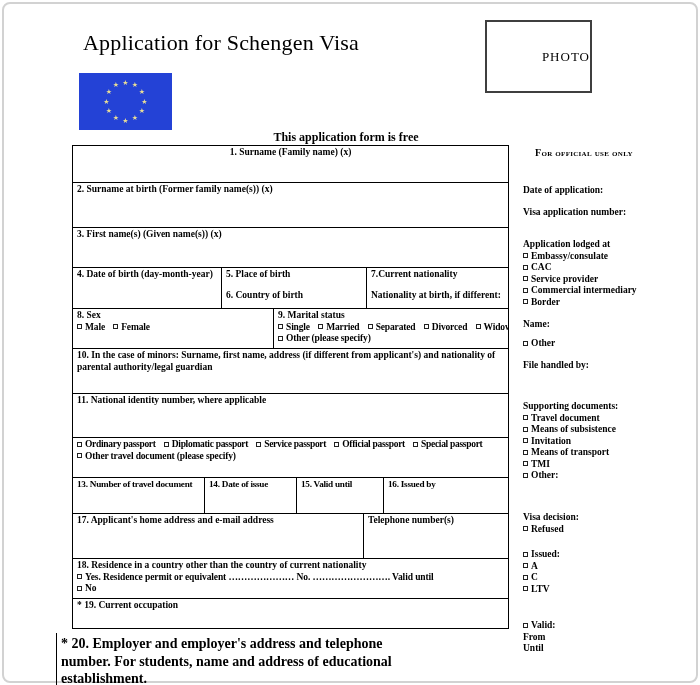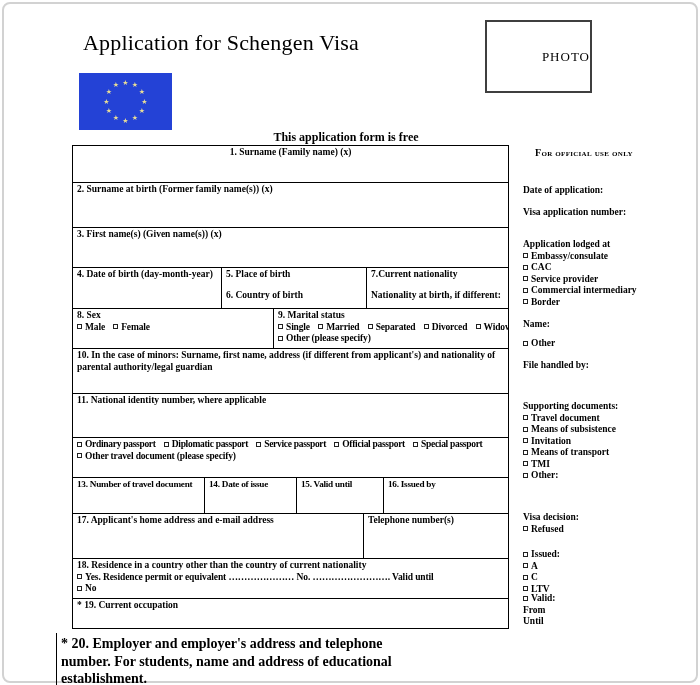--- a/index.html
+++ b/index.html
@@ -230,19 +230,19 @@
       <span class="item"><span class="cb"></span><span>Refused</span></span>
     </div>
 
     <div class="og" style="top:404px">
       <span class="item"><span class="cb"></span><span>Issued:</span></span>
       <span class="item"><span class="cb"></span><span>A</span></span>
       <span class="item"><span class="cb"></span><span>C</span></span>
       <span class="item"><span class="cb"></span><span>LTV</span></span>
     </div>
 
-    <div class="og" style="top:448px">
+    <div class="og" style="top:475px">
       <span class="item"><span class="cb"></span><span>Valid:</span></span>
       <span class="item">From</span>
       <span class="item">Until</span>
     </div>
   </div>
 </div>
 
 </body></html>

